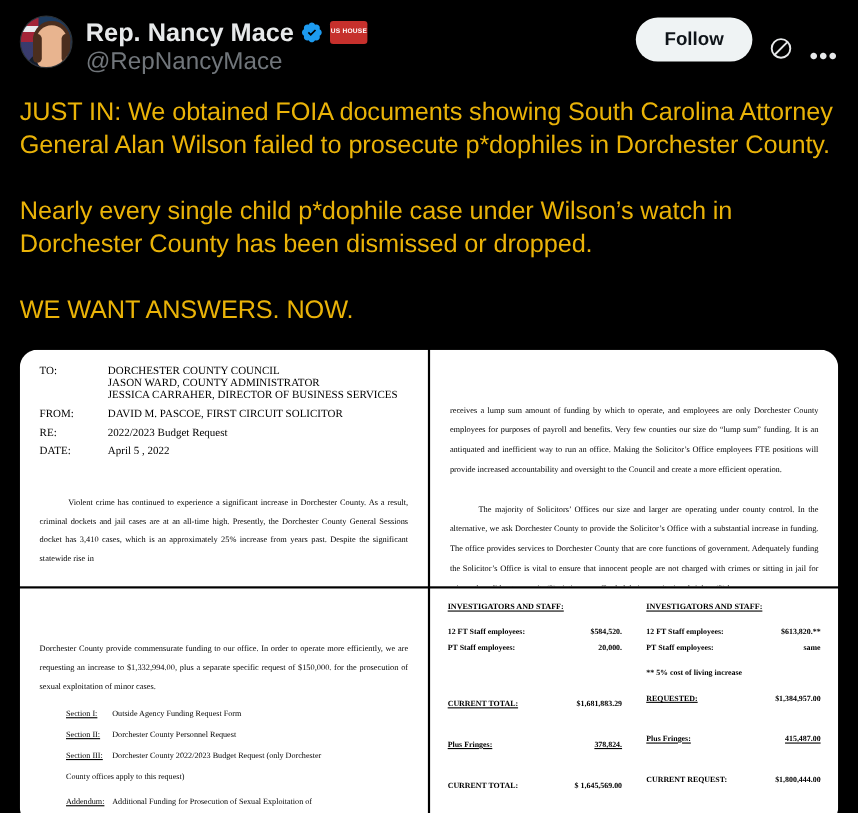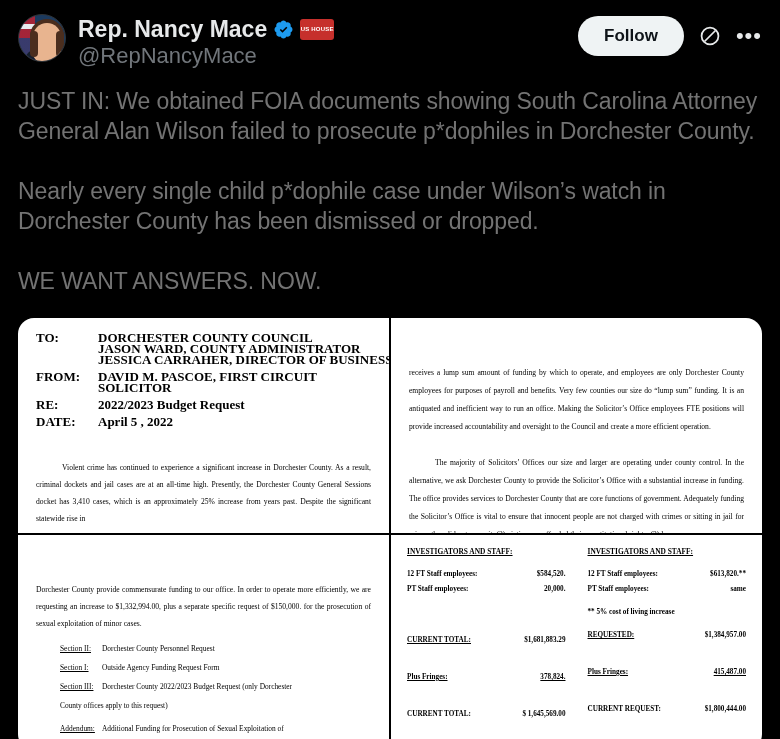--- a/index.html
+++ b/index.html
@@ -115,21 +115,21 @@
     letter-spacing: .2px;
   }
   .handle {
     font-size: 22px;
     color: #71767b;
     line-height: 24px;
     margin-top: 1px;
   }
   .header-actions {
     display: flex;
-    align-items: center;
+    align-items: flex-end;
     gap: 14px;
     flex: 0 0 auto;
     padding-top: 2px;
   }
   .follow-btn {
     background: #eff3f4;
     color: #0f1419;
     font-size: 17px;
     font-weight: bold;
     border: none;
@@ -151,21 +151,21 @@
     letter-spacing: 1px;
     color: #e7e9ea;
     line-height: 10px;
     cursor: pointer;
   }
   
   .tweet-text {
     margin-top: 18px;
     font-size: 23px;
     line-height: 30px;
-    color: #737373;
+    color: #eab308;
     letter-spacing: -.1px;
   }
   .tweet-text p { margin: 0; }
   .tweet-text p.gap { margin-top: 30px; }
   
   .media-grid {
     margin-top: 22px;
     width: 744px;
     height: 432px;
     border-radius: 16px;
@@ -181,22 +181,22 @@
     color: #000000;
     position: relative;
     overflow: hidden;
     font-family: "Liberation Serif", serif;
     padding: 14px 18px;
     cursor: pointer;
   }
   
   .memo-row {
     display: flex;
-    font-size: 13px;
-    font-weight: bold;
+    font-size: 10px;
+    font-weight: normal;
     line-height: 11px;
     margin-bottom: 6px;
   }
   .memo-label { width: 62px; flex: 0 0 62px; }
   .memo-val { flex: 1 1 auto; }
   .memo-val div { white-space: nowrap; }
   .req-summary {
     font-size: 7.5px;
     font-weight: bold;
     text-decoration: underline;
@@ -343,26 +343,26 @@
 
     <div class="doc doc2">
       <div class="para">receives a lump sum amount of funding by which to operate, and employees are only Dorchester County employees for purposes of payroll and benefits.      Very few counties our size do “lump sum” funding.   It is an antiquated and inefficient way to run an office.  Making the Solicitor’s Office employees FTE positions will provide increased accountability and oversight to the Council and create a more efficient operation.</div>
       <div class="para indent" style="margin-top:18px;">The majority of Solicitors’ Offices our size and larger are operating under county control.   In the alternative, we ask Dorchester County to provide the Solicitor’s Office with a substantial increase in funding.   The office provides services to Dorchester County that are core functions of government.  Adequately funding the Solicitor’s Office is vital to ensure that innocent people are not charged with crimes or sitting in jail for crimes they did not commit; (2) victims are afforded their constitutional rights; (3) law</div>
     </div>
 
     <div class="doc doc3">
       <div class="para">Dorchester County provide commensurate funding to our office.    In order to operate more efficiently, we are requesting an increase to $1,332,994.00, plus a separate specific request of $150,000. for the prosecution of sexual exploitation of minor cases.</div>
       <div class="sections">
         <div class="sec-row">
+          <div class="sec-name">Section I:</div>
+          <div class="sec-desc">Outside Agency Funding Request Form</div>
+        </div>
+        <div class="sec-row">
           <div class="sec-name">Section II:</div>
           <div class="sec-desc">Dorchester County Personnel Request</div>
-        </div>
-        <div class="sec-row">
-          <div class="sec-name">Section I:</div>
-          <div class="sec-desc">Outside Agency Funding Request Form</div>
         </div>
         <div class="sec-row">
           <div class="sec-name">Section III:</div>
           <div class="sec-desc">Dorchester County 2022/2023 Budget Request (only Dorchester</div>
         </div>
         <div class="sec-cont">County offices apply to this request)</div>
         <div class="sec-row" style="margin-top:6px;">
           <div class="sec-name">Addendum:</div>
           <div class="sec-desc">Additional Funding for Prosecution of Sexual Exploitation of</div>
         </div>

